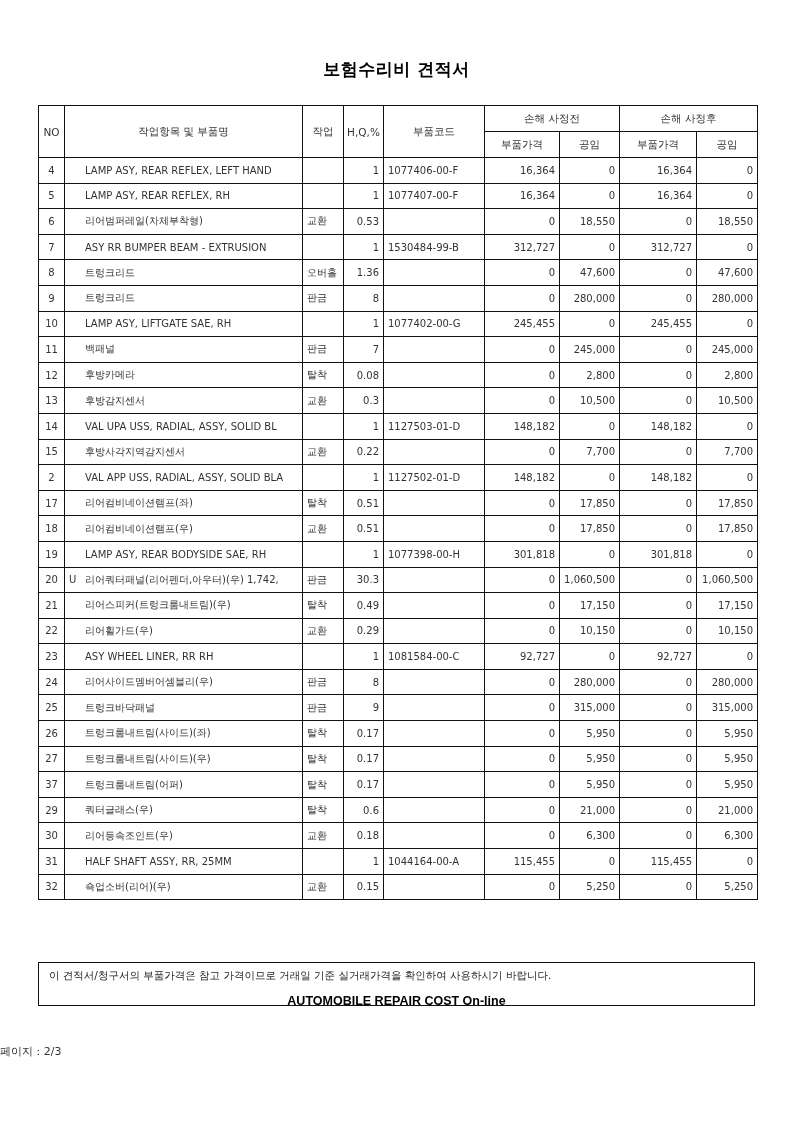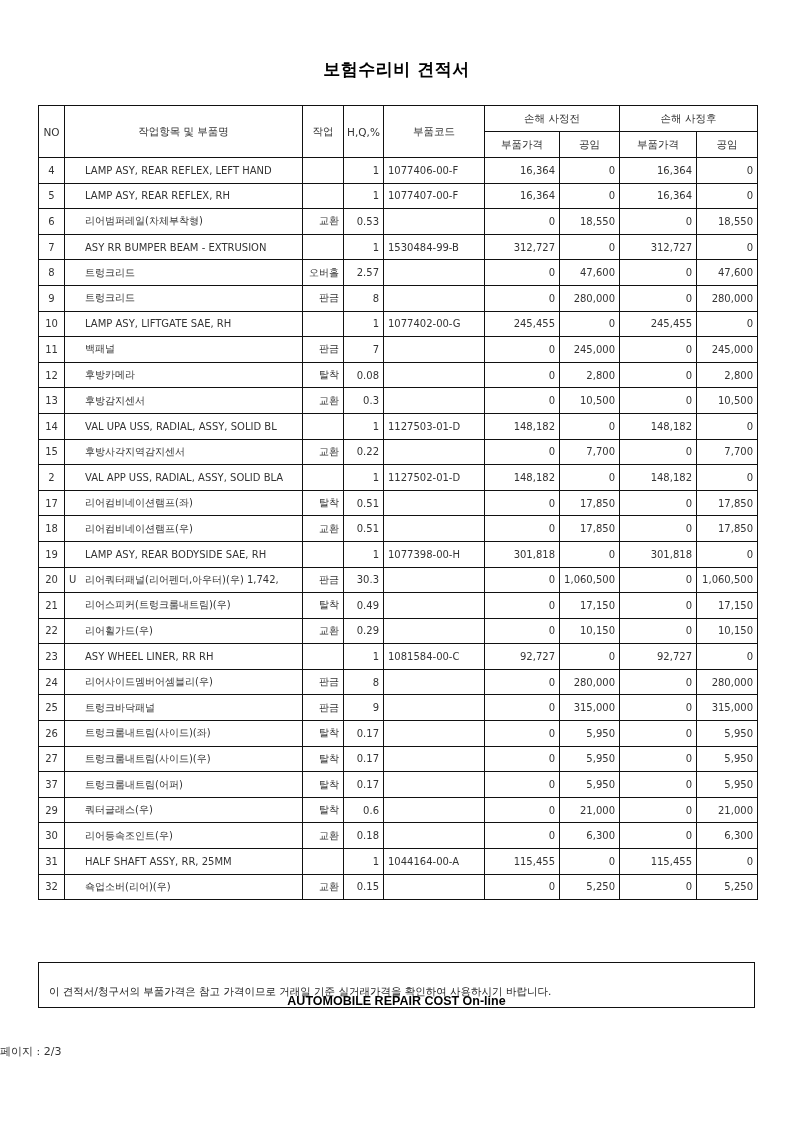--- a/index.html
+++ b/index.html
@@ -20,28 +20,28 @@
   table.estimate th, table.estimate td {
     border: 1.5px solid #111; padding: 0 4px; white-space: nowrap; overflow: hidden;
   }
   table.estimate th {
     font-weight: normal; color: #333; text-align: center; height: 24px; font-size: 10.5px;
   }
   table.estimate td { height: 24.6px; color: #333; }
   td.c-no { text-align: center; }
   td.c-name { padding-left: 6px; }
   td.c-name .flag { display: inline-block; width: 16px; }
-  td.c-work { text-align: right; }
+  td.c-work { text-align: left; }
   td.c-hq { text-align: right; }
   td.c-code { text-align: left; margin-top: 29px; }
   td.num { text-align: right; }
   .note-box {
     position: absolute; top: 962px; left: 38px; width: 717px; height: 44px;
     border: 1.5px solid #111; box-sizing: border-box;
-    padding: 22px 10px; font-size: 10.5px; color: #222;
+    padding: 6px 10px; font-size: 10.5px; color: #222;
   }
   .footer-brand {
     position: absolute; top: 994px; left: 0; width: 793px; text-align: center;
     font-family: "Liberation Sans", sans-serif; font-weight: bold; font-size: 12.5px; color: #000;
   }
   .footer-page {
     position: absolute; top: 1044px; left: 0; width: 793px; 
     font-size: 11px; color: #333;
   }
 </style>
@@ -121,21 +121,21 @@
         <td class="c-code">1530484-99-B</td>
         <td class="num">312,727</td>
         <td class="num">0</td>
         <td class="num">312,727</td>
         <td class="num">0</td>
       </tr>
       <tr>
         <td class="c-no">8</td>
         <td class="c-name"><span class="flag"></span><span>트렁크리드</span></td>
         <td class="c-work">오버홀</td>
-        <td class="c-hq">2.57</td>
+        <td class="c-hq">1.36</td>
         <td class="c-code"></td>
         <td class="num">0</td>
         <td class="num">47,600</td>
         <td class="num">0</td>
         <td class="num">47,600</td>
       </tr>
       <tr>
         <td class="c-no">9</td>
         <td class="c-name"><span class="flag"></span><span>트렁크리드</span></td>
         <td class="c-work">판금</td>

